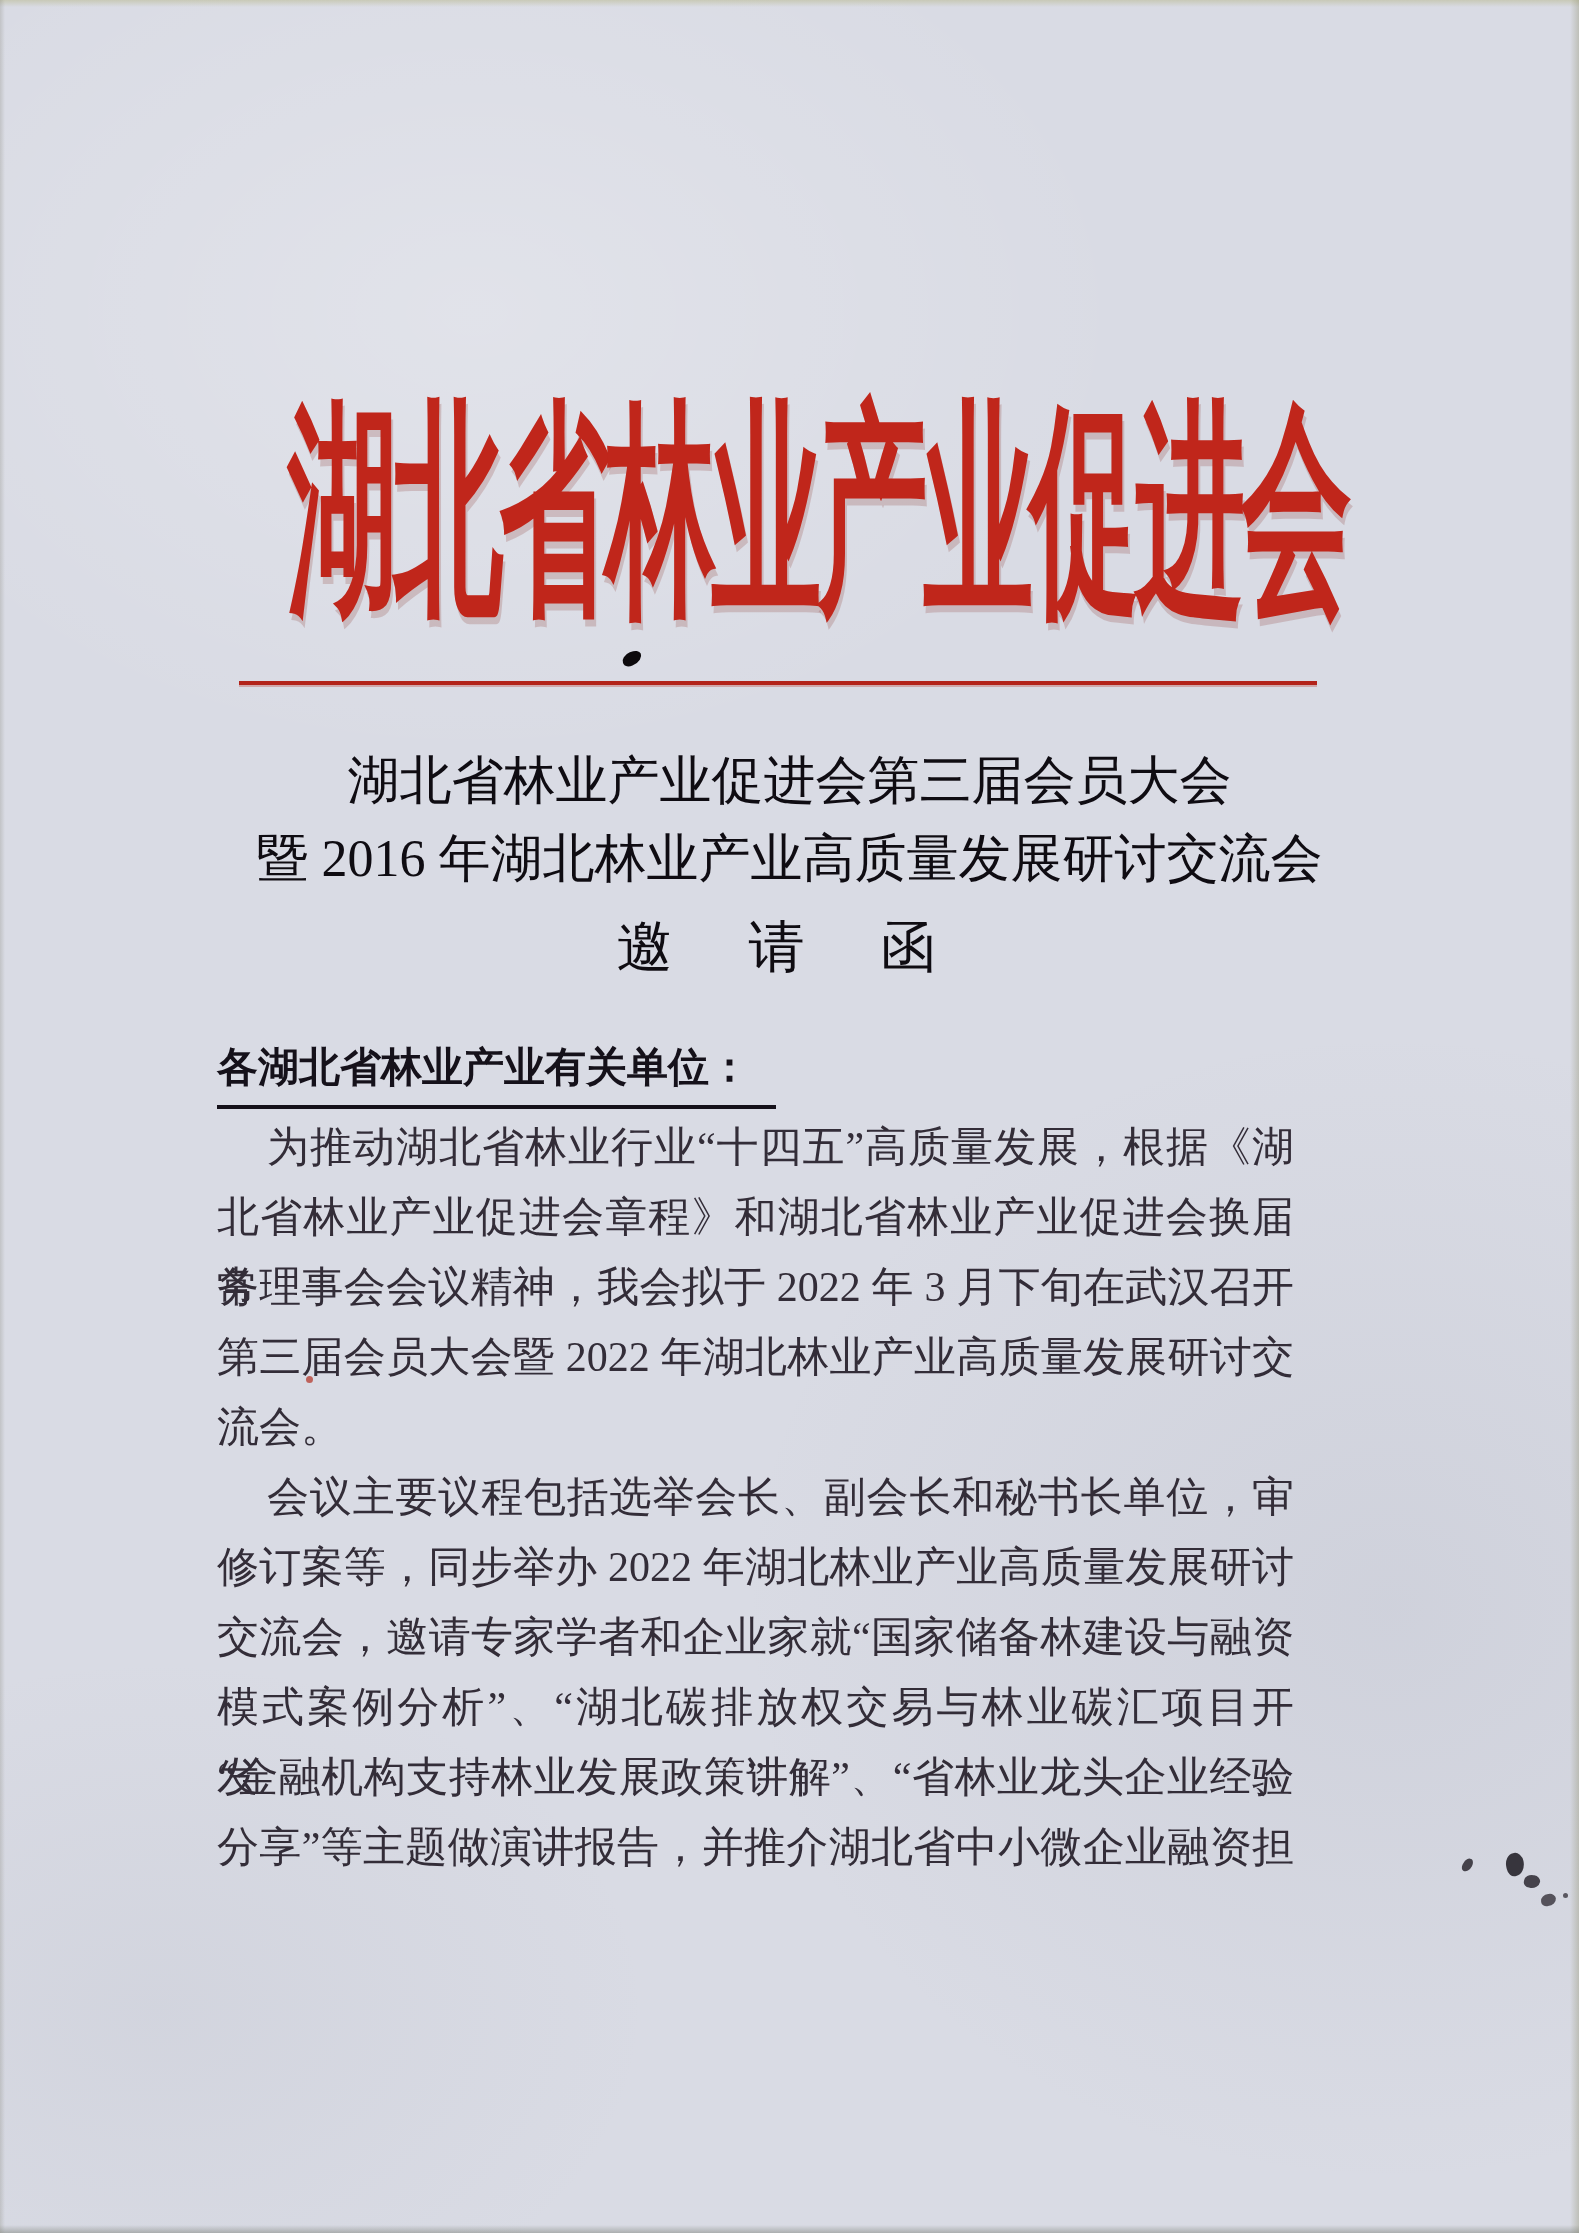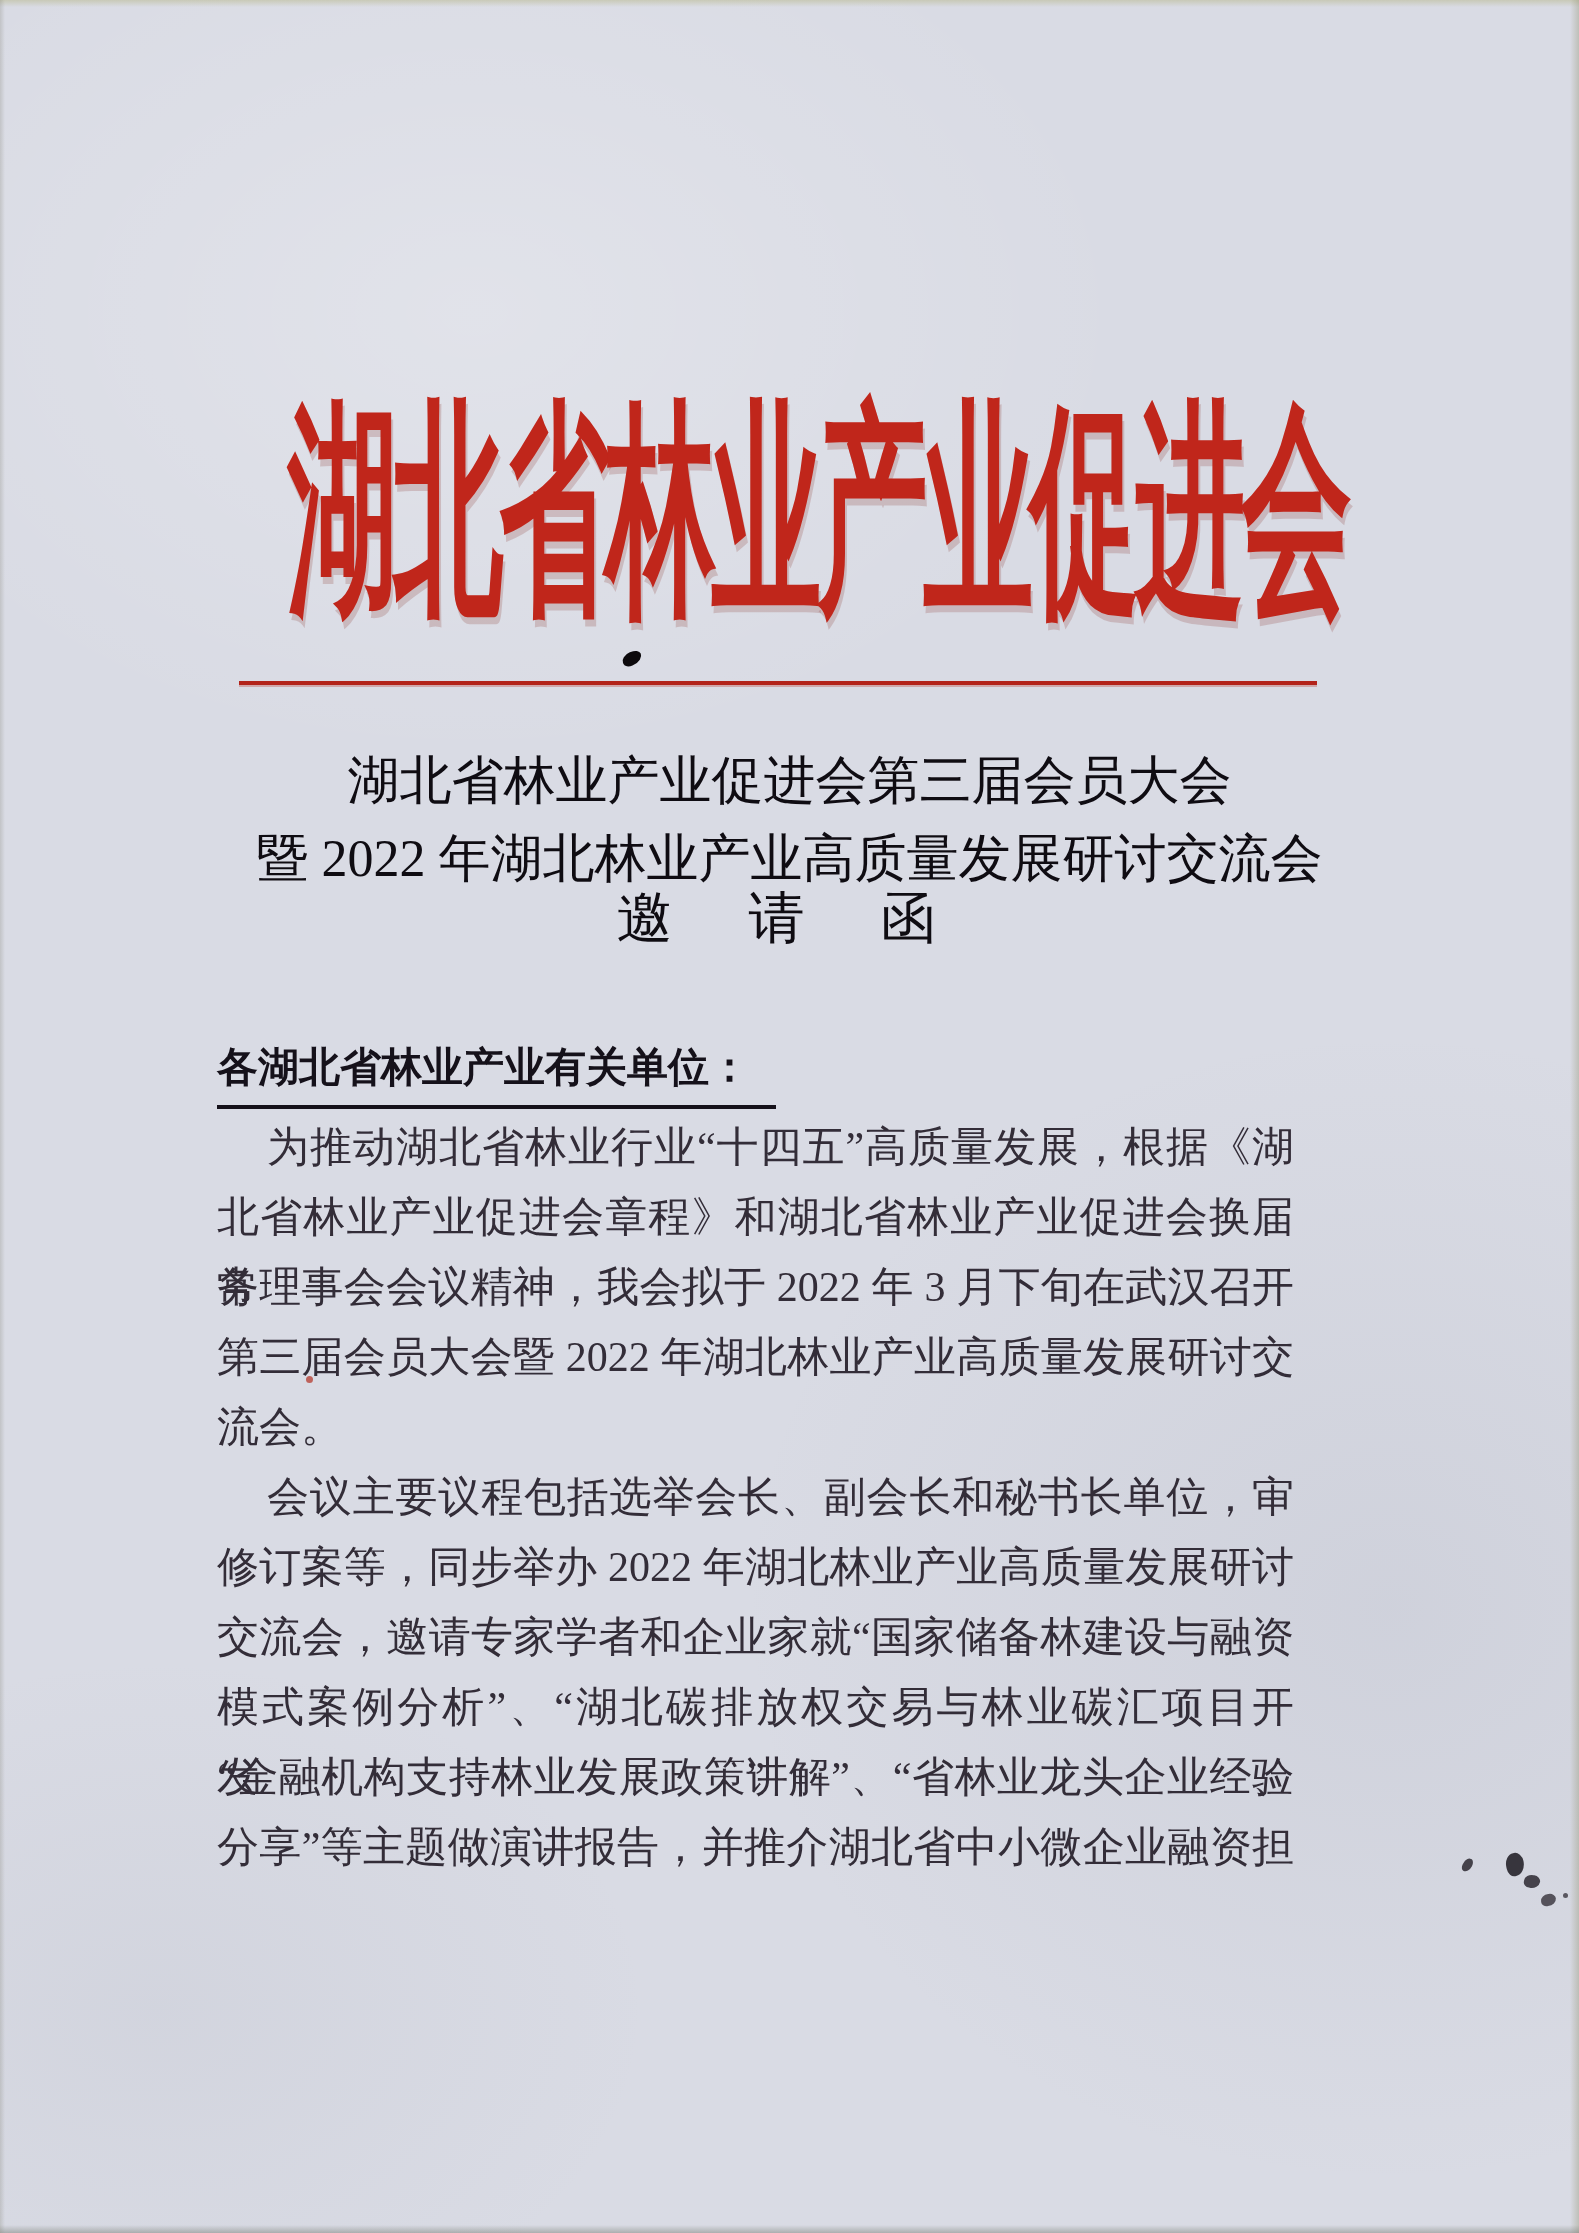--- a/index.html
+++ b/index.html
@@ -40,21 +40,21 @@
     text-shadow:2px 3px 0 rgba(120,20,10,0.18);
   }
   .red-rule{position:absolute;top:681px;left:239px;width:1078px;height:4px;
     background:#b3231a;box-shadow:0 2px 0 rgba(185,45,32,0.30);}
 
   
   .doc-title{position:absolute;left:0;width:100%;text-align:center;
     color:#0f0c12;font-weight:normal;white-space:nowrap;}
   .t1{top:746px;font-size:52px;}
   .t2{top:824px;font-size:52px;}
-  .t3{top:881px;font-size:56px;letter-spacing:26px;word-spacing:10px;}
+  .t3{top:910px;font-size:56px;letter-spacing:26px;word-spacing:10px;}
 
   
   .salutation{position:absolute;left:217px;top:1040px;
     font-size:41px;font-weight:bold;color:#15111a;
     border-bottom:4px solid #15111a;
     padding:0 26px 10px 0;white-space:nowrap;}
 
   
   .body-block{position:absolute;left:217px;top:1112px;width:1077px;
     font-size:42px;color:#332d38;}
@@ -83,21 +83,21 @@
   <div class="edge-bottom"></div>
   <div class="edge-left"></div>
 
   <div class="letterhead">
     <span class="letterhead-text">湖北省林业产业促进会</span>
   </div>
 
   <div class="red-rule"></div>
 
   <div class="doc-title t1">湖北省林业产业促进会第三届会员大会</div>
-  <div class="doc-title t2">暨 2022 年湖北林业产业高质量发展研讨交流会</div>
+  <div class="doc-title t2">暨 2016 年湖北林业产业高质量发展研讨交流会</div>
   <div class="doc-title t3">邀 请 函</div>
 
   <div class="salutation">各湖北省林业产业有关单位：</div>
 
   <div class="body-block">
     <div class="bline ind">为推动湖北省林业行业“十四五”高质量发展，根据《湖</div>
     <div class="bline">北省林业产业促进会章程》和湖北省林业产业促进会换届常</div>
     <div class="bline">务理事会会议精神，我会拟于 2022 年 3 月下旬在武汉召开</div>
     <div class="bline">第三届会员大会暨 2022 年湖北林业产业高质量发展研讨交</div>
     <div class="bline short">流会。</div>

